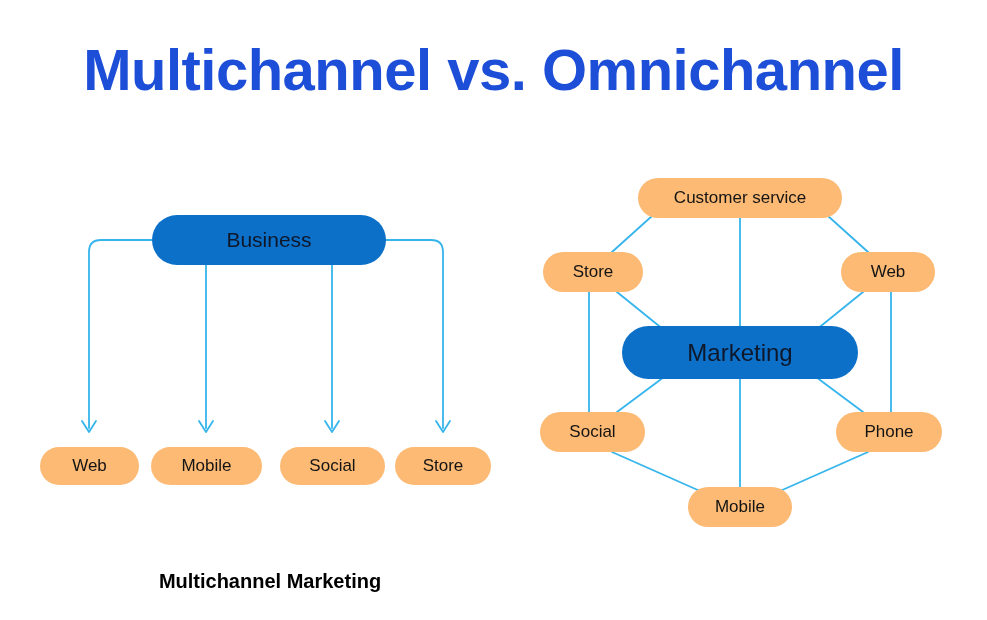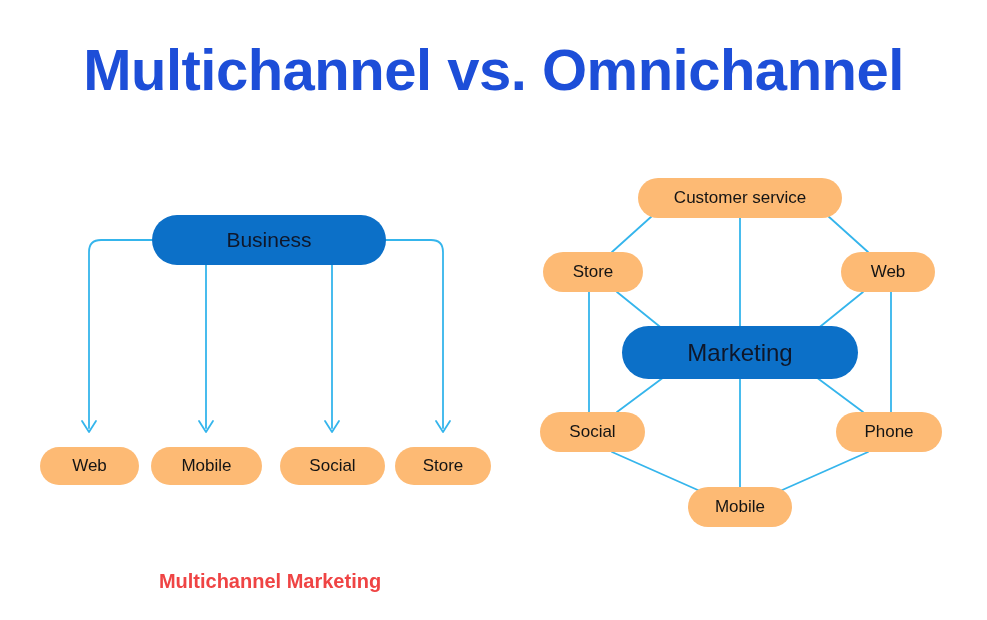--- a/index.html
+++ b/index.html
@@ -32,21 +32,21 @@
     letter-spacing: -0.5px;
     color: #1d4ed8;
     font-family: "Liberation Sans", sans-serif;
     white-space: nowrap;
   }
   .caption {
     position: absolute;
     top: 570px;
     font-size: 20px;
     font-weight: bold;
-    color: #ef4444;
+    color: #000000;
     text-align: center;
     white-space: nowrap;
     font-family: "Liberation Sans", sans-serif;
   }
   #caption-left  { left: 40px;  width: 460px; }
   #caption-right { left: 530px; width: 450px; }
 
   .node {
     position: absolute;
     box-sizing: border-box;

